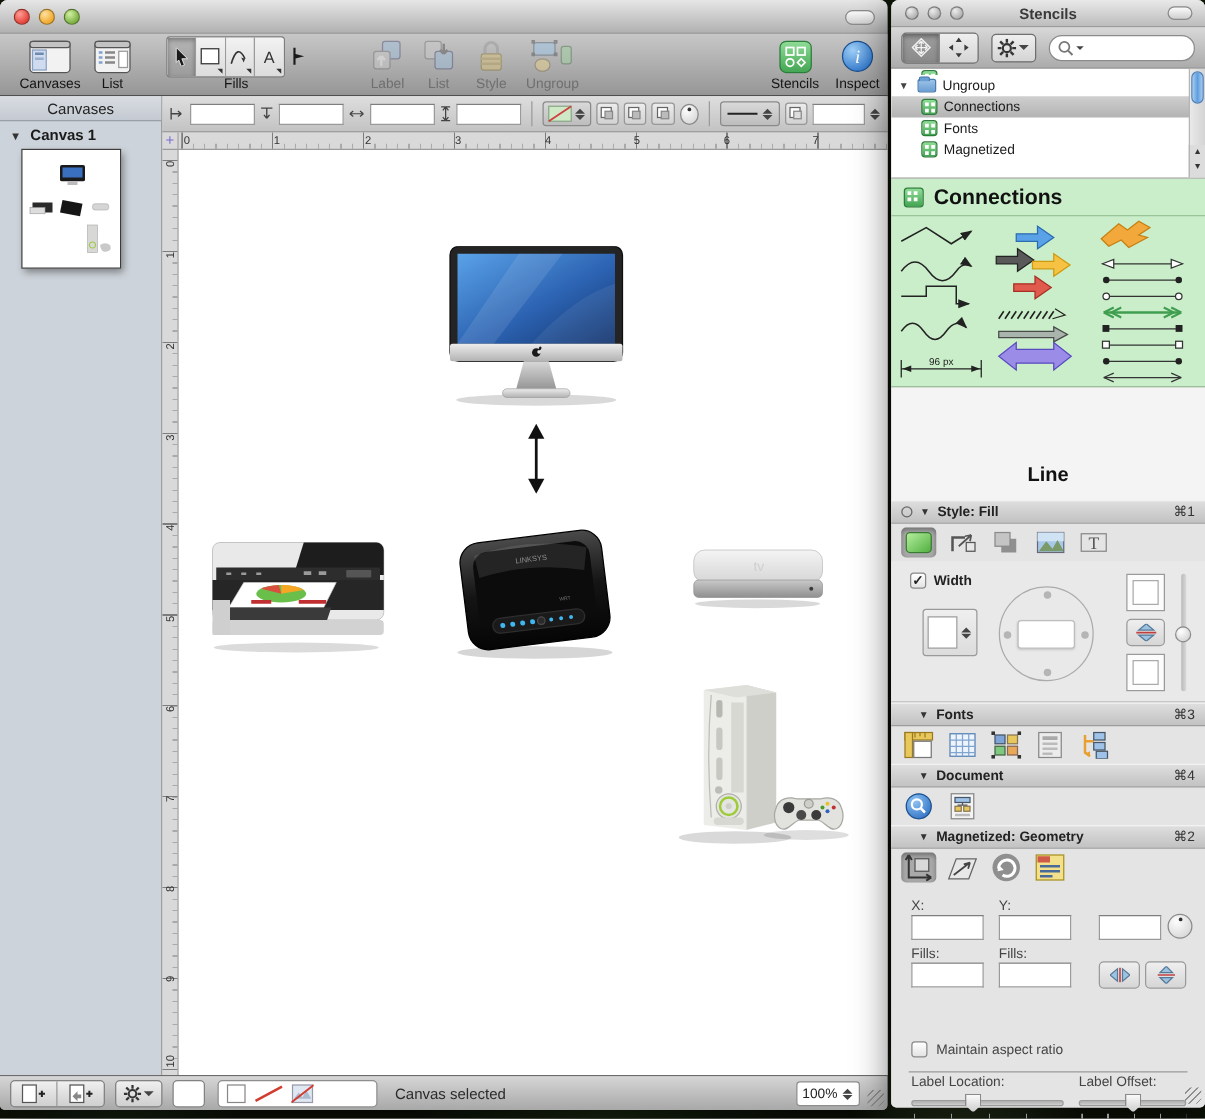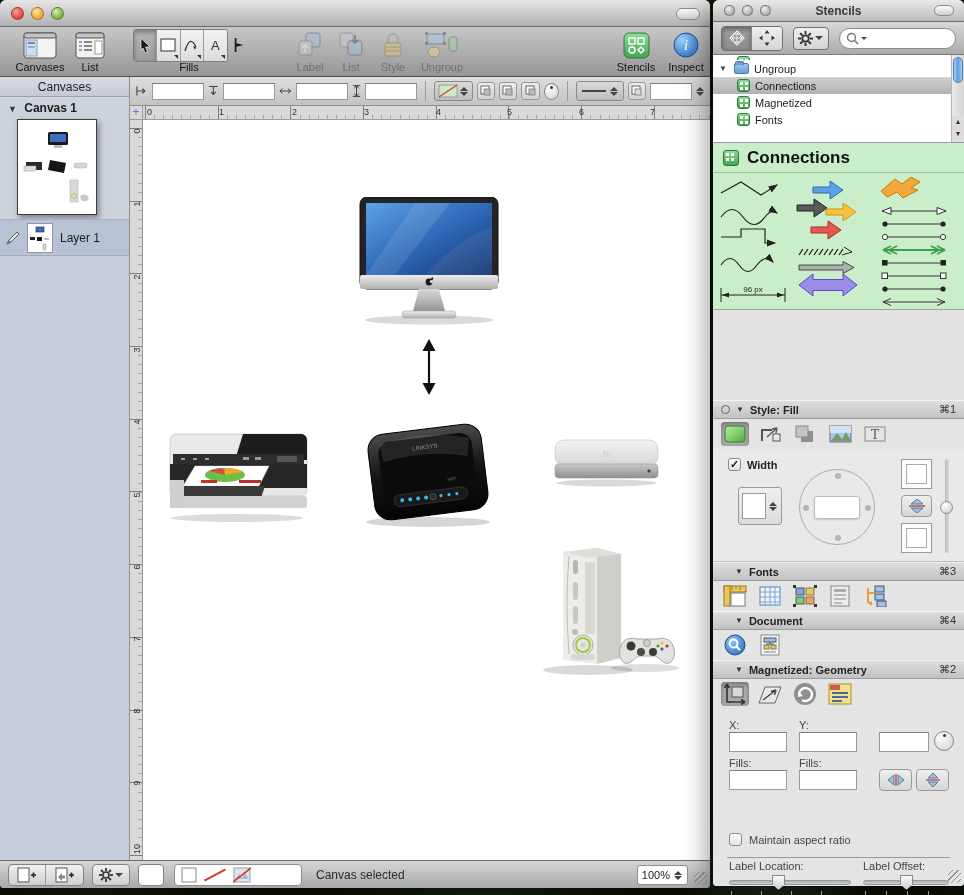--- a/index.html
+++ b/index.html
@@ -373,38 +373,20 @@
             <rect x="32" y="14" width="16" height="8" fill="#3a6fc0"></rect>
             <rect x="36" y="25" width="8" height="3" fill="#bbb"></rect>
           <path d="M8,42 h16 v8 h-16 z" fill="#2a2a2a"></path>
             <rect x="6" y="46" width="12" height="5" fill="#ddd" stroke="#999" stroke-width=".5"></rect>
           <path d="M32,40 l16,3 -2,10 -16,-3 z" fill="#161616"></path>
           <rect x="56" y="43" width="13" height="5" rx="2" fill="#d5d5d5" stroke="#aaa" stroke-width=".5"></rect>
           <rect x="52" y="60" width="8" height="22" fill="#d8d8d6" stroke="#aaa" stroke-width=".5"></rect>
             <circle cx="56" cy="76" r="2.5" fill="none" stroke="#9c3" stroke-width=".8"></circle>
           <path d="M62,76 q4,-3 8,0 q2,4 -2,5 q-5,2 -6,-5" fill="#c9c9c9"></path>
         </svg>
-      </div>
-      <div id="layers-area">
-        <div id="layer-row">
-          <svg width="14" height="14" viewBox="0 0 14 14">
-              <path d="M1,13 L3,9 L11,1 L13,3 L5,11 Z" fill="#e8e8e8" stroke="#555"></path>
-              <path d="M1,13 L3,9 L5,11 Z" fill="#777"></path>
-            </svg>
-          <div id="layer-thumb">
-            <svg width="24" height="28" viewBox="0 0 24 28">
-                <rect x="8" y="3" width="8" height="5" fill="#3a6fc0" stroke="#222" stroke-width=".6"></rect>
-                <rect x="2" y="13" width="5" height="3" fill="#222"></rect>
-                <rect x="9" y="13" width="5" height="4" fill="#161616"></rect>
-                <rect x="16" y="14" width="5" height="2" fill="#bbb"></rect>
-                <rect x="15" y="20" width="3" height="6" fill="#ccc" stroke="#999" stroke-width=".4"></rect>
-              </svg>
-          </div>
-          <span id="layer-label">Layer 1</span>
-        </div>
       </div>
     </div>
 
     <div id="canvas-region">
       <div id="format-bar">
         <svg width="13" height="12" viewBox="0 0 13 12">
             <path d="M1,1 V11 M1,6 H10 M10,6 l-3,-2.5 M10,6 l-3,2.5" stroke="#444" fill="none" stroke-width="1.2"></path>
           </svg>
         <input class="mini-input" style="">
         <svg width="13" height="12" viewBox="0 0 13 12">
@@ -762,25 +744,25 @@
         <span class="disc">▼</span>
         <span class="folder-ic"></span>
         <span>Ungroup</span>
       </div>
       <div class="tree-row selected">
         <span class="green-ic"></span>
         <span>Connections</span>
       </div>
       <div class="tree-row">
         <span class="green-ic"></span>
-        <span>Magnetized</span>
+        <span>Fonts</span>
       </div>
       <div class="tree-row">
         <span class="green-ic"></span>
-        <span>Fonts</span>
+        <span>Magnetized</span>
       </div>
       <div id="list-scrollbar">
         <div id="list-thumb"></div>
       </div>
       <div id="list-arrows">▲<br>▼</div>
     </div>
 
     <div id="stencil-preview">
       <div id="preview-header">
         <span class="green-ic"></span>
@@ -875,20 +857,23 @@
             <circle cx="172" cy="116" r="2.6" fill="#222"></circle>
             <circle cx="230" cy="116" r="2.6" fill="#222"></circle>
           </g>
         <g>
             <line x1="170" y1="129" x2="232" y2="129" stroke="#333"></line>
             <path d="M170,129 l8,-3.5 M170,129 l8,3.5 M232,129 l-8,-3.5 M232,129 l-8,3.5" fill="none" stroke="#333"></path>
           </g>
       </svg>
     </div>
 
+    <div id="line-label">
+      <span>Line</span>
+    </div>
 
     <div id="inspector">
       <div class="insp-header">
         <span class="circ"></span>
         <span class="disc">▼</span>
         <span>Style: Fill</span>
         <span class="shortcut">⌘1</span>
       </div>
       <div class="icon-row">
         <div class="icon-cell sel">

